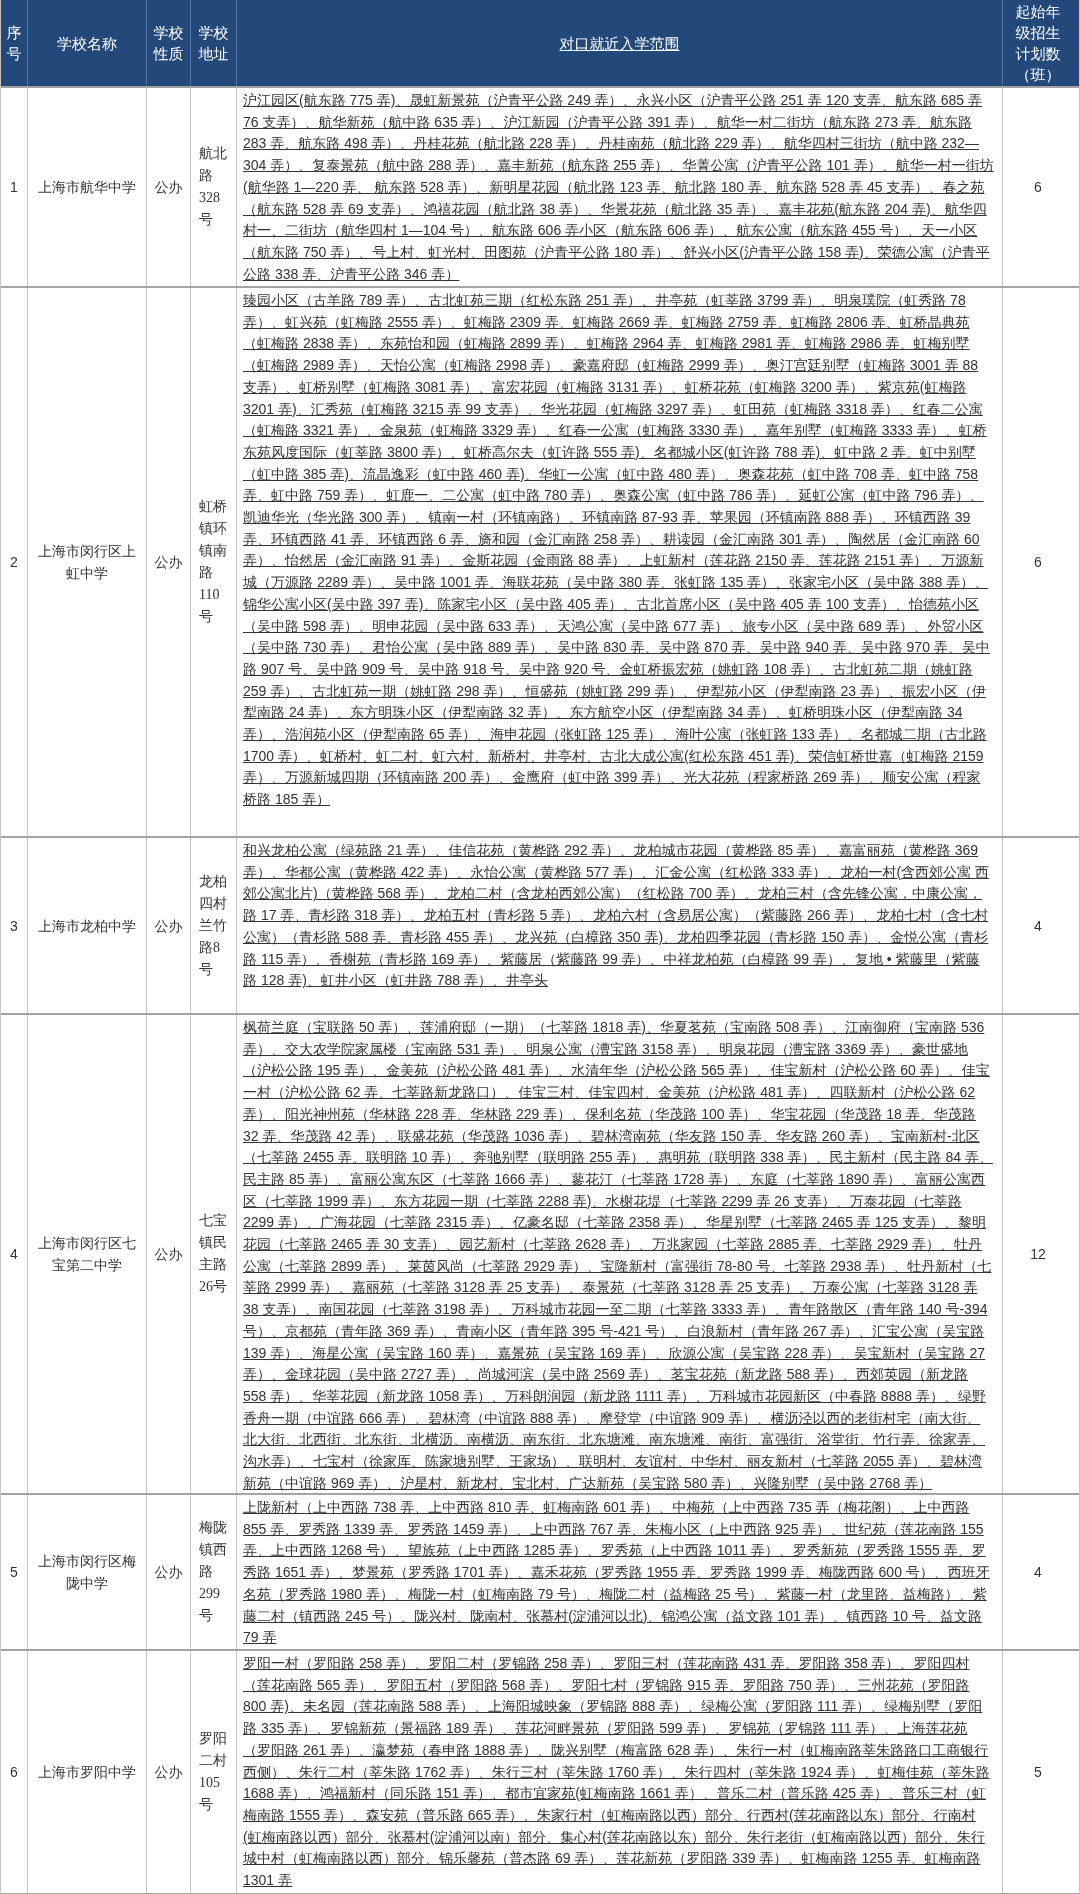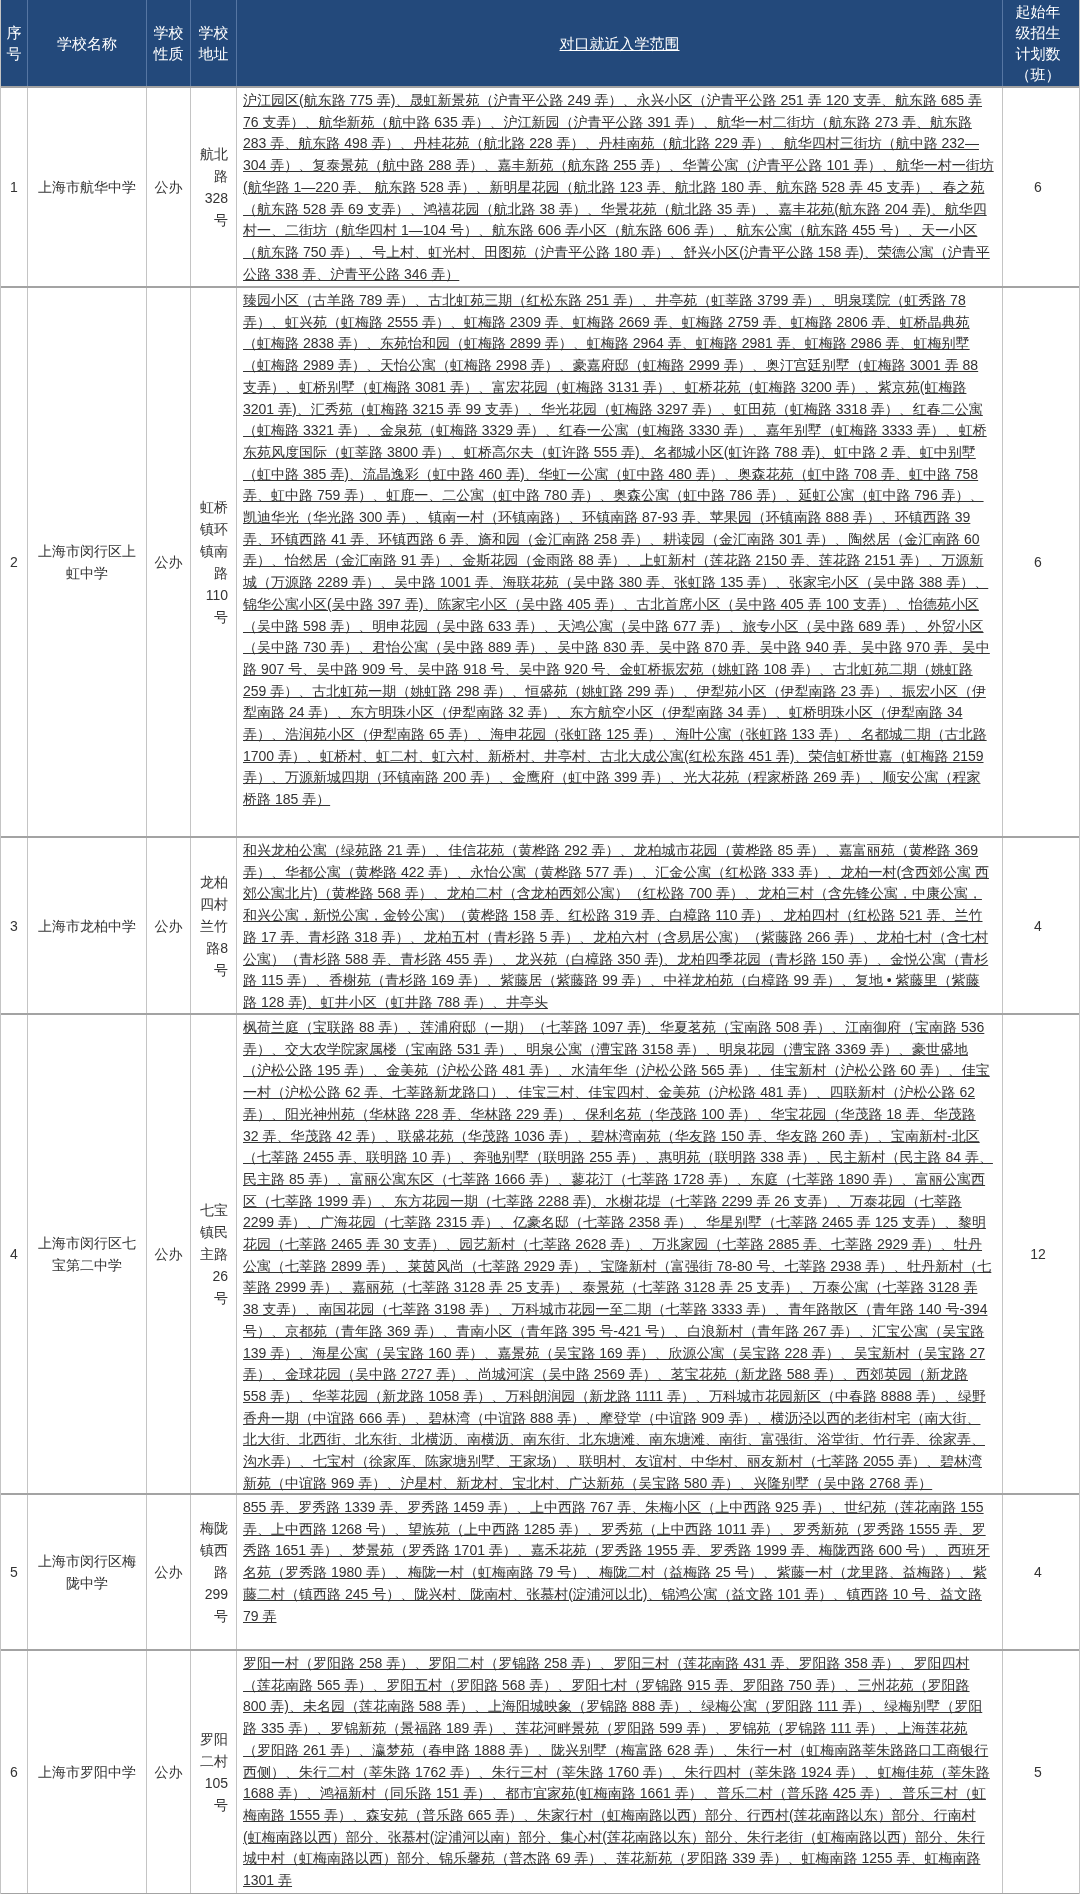--- a/index.html
+++ b/index.html
@@ -20,21 +20,21 @@
   .row{display:flex;box-sizing:border-box;border-bottom:2px solid var(--row-border);}
   .row:last-child{border-bottom:1px solid var(--row-border);}
   .row .c{border-right:1px solid var(--cell-border);box-sizing:border-box;display:flex;align-items:center;justify-content:center;text-align:center;font-size:14px;line-height:22px;}
   .row .c:last-child{border-right:none;}
   .w-idx{width:27px;flex:none;}
   .w-name{width:119px;flex:none;padding:0 6px;}
   .w-type{width:44px;flex:none;}
   .w-addr{width:46px;flex:none;}
   .w-range{width:766px;flex:none;text-decoration:underline;}
   .w-plan{width:70px;flex:none;}
-  .addr-text{display:inline-block;width:29px;text-align:right;word-break:normal;}
+  .addr-text{display:inline-block;width:29px;text-align:left;word-break:normal;font-family:Liberation Serif, serif;}
   .row .c.range{display:block;text-align:left;justify-content:flex-start;align-items:flex-start;padding:2px 6px 8px 6px;overflow:hidden;}
   .ln{white-space:nowrap;line-height:21.7px;font-size:14px;}
   .h-idx-text{display:inline-block;width:16px;}
   .h-type-text{display:inline-block;width:30px;}
   .h-plan-text{display:inline-block;width:48px;}
 </style>
 </head>
 <body>
 
 <div class="table">
@@ -117,38 +117,37 @@
     <div class="c w-idx">3</div>
     <div class="c w-name">上海市龙柏中学</div>
     <div class="c w-type">公办</div>
     <div class="c w-addr">
         <span class="addr-text">龙柏四村兰竹路8号</span>
       </div>
     <div class="c w-range range">
       <div class="ln">和兴龙柏公寓（绿苑路 21 弄）、佳信花苑（黄桦路 292 弄）、龙柏城市花园（黄桦路 85 弄）、嘉富丽苑（黄桦路 369</div>
       <div class="ln">弄）、华都公寓（黄桦路 422 弄）、永怡公寓（黄桦路 577 弄）、汇金公寓（红松路 333 弄）、龙柏一村(含西郊公寓 西</div>
       <div class="ln">郊公寓北片)（黄桦路 568 弄）、龙柏二村（含龙柏西郊公寓）（红松路 700 弄）、龙柏三村（含先锋公寓，中康公寓，</div>
-      <div class="ln">和兴公寓，新悦公寓，金铃公寓）（黄桦路 158 弄、红松路 319 弄、白樟路 110 弄）、龙柏四村（红松路 521 弄、兰竹</div>
       <div class="ln">路 17 弄、青杉路 318 弄）、龙柏五村（青杉路 5 弄）、龙柏六村（含易居公寓）（紫藤路 266 弄）、龙柏七村（含七村</div>
       <div class="ln">公寓）（青杉路 588 弄、青杉路 455 弄）、龙兴苑（白樟路 350 弄)、龙柏四季花园（青杉路 150 弄）、金悦公寓（青杉</div>
       <div class="ln">路 115 弄）、香榭苑（青杉路 169 弄）、紫藤居（紫藤路 99 弄）、中祥龙柏苑（白樟路 99 弄）、复地 • 紫藤里（紫藤</div>
       <div class="ln">路 128 弄)、虹井小区（虹井路 788 弄）、井亭头</div>
     </div>
     <div class="c w-plan">4</div>
   </div>
 
   <div class="row" style="height:480px">
     <div class="c w-idx">4</div>
     <div class="c w-name">上海市闵行区七宝第二中学</div>
     <div class="c w-type">公办</div>
     <div class="c w-addr">
         <span class="addr-text">七宝镇民主路26号</span>
       </div>
     <div class="c w-range range">
-      <div class="ln">枫荷兰庭（宝联路 88 弄）、莲浦府邸（一期）（七莘路 1097 弄)、华夏茗苑（宝南路 508 弄）、江南御府（宝南路 536</div>
+      <div class="ln">枫荷兰庭（宝联路 50 弄）、莲浦府邸（一期）（七莘路 1818 弄)、华夏茗苑（宝南路 508 弄）、江南御府（宝南路 536</div>
       <div class="ln">弄）、交大农学院家属楼（宝南路 531 弄）、明泉公寓（漕宝路 3158 弄）、明泉花园（漕宝路 3369 弄）、豪世盛地</div>
       <div class="ln">（沪松公路 195 弄）、金美苑（沪松公路 481 弄）、水清年华（沪松公路 565 弄）、佳宝新村（沪松公路 60 弄）、佳宝</div>
       <div class="ln">一村（沪松公路 62 弄、七莘路新龙路口）、佳宝三村、佳宝四村、金美苑（沪松路 481 弄）、四联新村（沪松公路 62</div>
       <div class="ln">弄）、阳光神州苑（华林路 228 弄、华林路 229 弄）、保利名苑（华茂路 100 弄）、华宝花园（华茂路 18 弄、华茂路</div>
       <div class="ln">32 弄、华茂路 42 弄）、联盛花苑（华茂路 1036 弄）、碧林湾南苑（华友路 150 弄、华友路 260 弄）、宝南新村-北区</div>
       <div class="ln">（七莘路 2455 弄、联明路 10 弄）、奔驰别墅（联明路 255 弄）、惠明苑（联明路 338 弄）、民主新村（民主路 84 弄、</div>
       <div class="ln">民主路 85 弄）、富丽公寓东区（七莘路 1666 弄）、蓼花汀（七莘路 1728 弄）、东庭（七莘路 1890 弄）、富丽公寓西</div>
       <div class="ln">区（七莘路 1999 弄）、东方花园一期（七莘路 2288 弄)、水榭花堤（七莘路 2299 弄 26 支弄）、万泰花园（七莘路</div>
       <div class="ln">2299 弄）、广海花园（七莘路 2315 弄）、亿豪名邸（七莘路 2358 弄）、华星别墅（七莘路 2465 弄 125 支弄）、黎明</div>
       <div class="ln">花园（七莘路 2465 弄 30 支弄）、园艺新村（七莘路 2628 弄）、万兆家园（七莘路 2885 弄、七莘路 2929 弄）、牡丹</div>
@@ -168,20 +167,21 @@
   </div>
 
   <div class="row" style="height:156px">
     <div class="c w-idx">5</div>
     <div class="c w-name">上海市闵行区梅陇中学</div>
     <div class="c w-type">公办</div>
     <div class="c w-addr">
         <span class="addr-text">梅陇镇西路299号</span>
       </div>
     <div class="c w-range range">
+      <div class="ln">上陇新村（上中西路 738 弄、上中西路 810 弄、虹梅南路 601 弄）、中梅苑（上中西路 735 弄（梅花阁）、上中西路</div>
       <div class="ln">855 弄、罗秀路 1339 弄、罗秀路 1459 弄）、上中西路 767 弄、朱梅小区（上中西路 925 弄）、世纪苑（莲花南路 155</div>
       <div class="ln">弄、上中西路 1268 号）、望族苑（上中西路 1285 弄）、罗秀苑（上中西路 1011 弄）、罗秀新苑（罗秀路 1555 弄、罗</div>
       <div class="ln">秀路 1651 弄）、梦景苑（罗秀路 1701 弄）、嘉禾花苑（罗秀路 1955 弄、罗秀路 1999 弄、梅陇西路 600 号）、西班牙</div>
       <div class="ln">名苑（罗秀路 1980 弄）、梅陇一村（虹梅南路 79 号）、梅陇二村（益梅路 25 号）、紫藤一村（龙里路、益梅路）、紫</div>
       <div class="ln">藤二村（镇西路 245 号）、陇兴村、陇南村、张慕村(淀浦河以北)、锦鸿公寓（益文路 101 弄）、镇西路 10 号、益文路</div>
       <div class="ln">79 弄</div>
     </div>
     <div class="c w-plan">4</div>
   </div>
 

